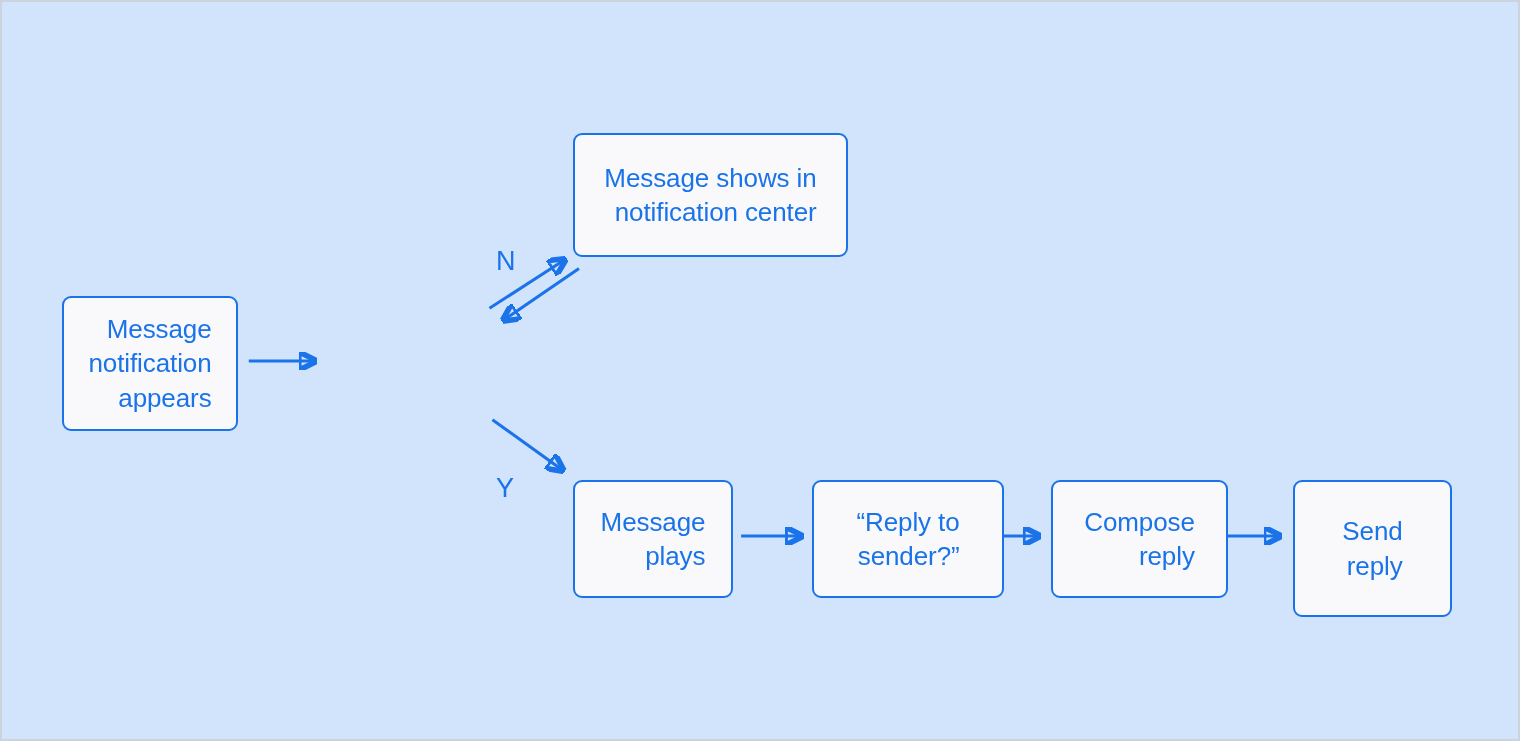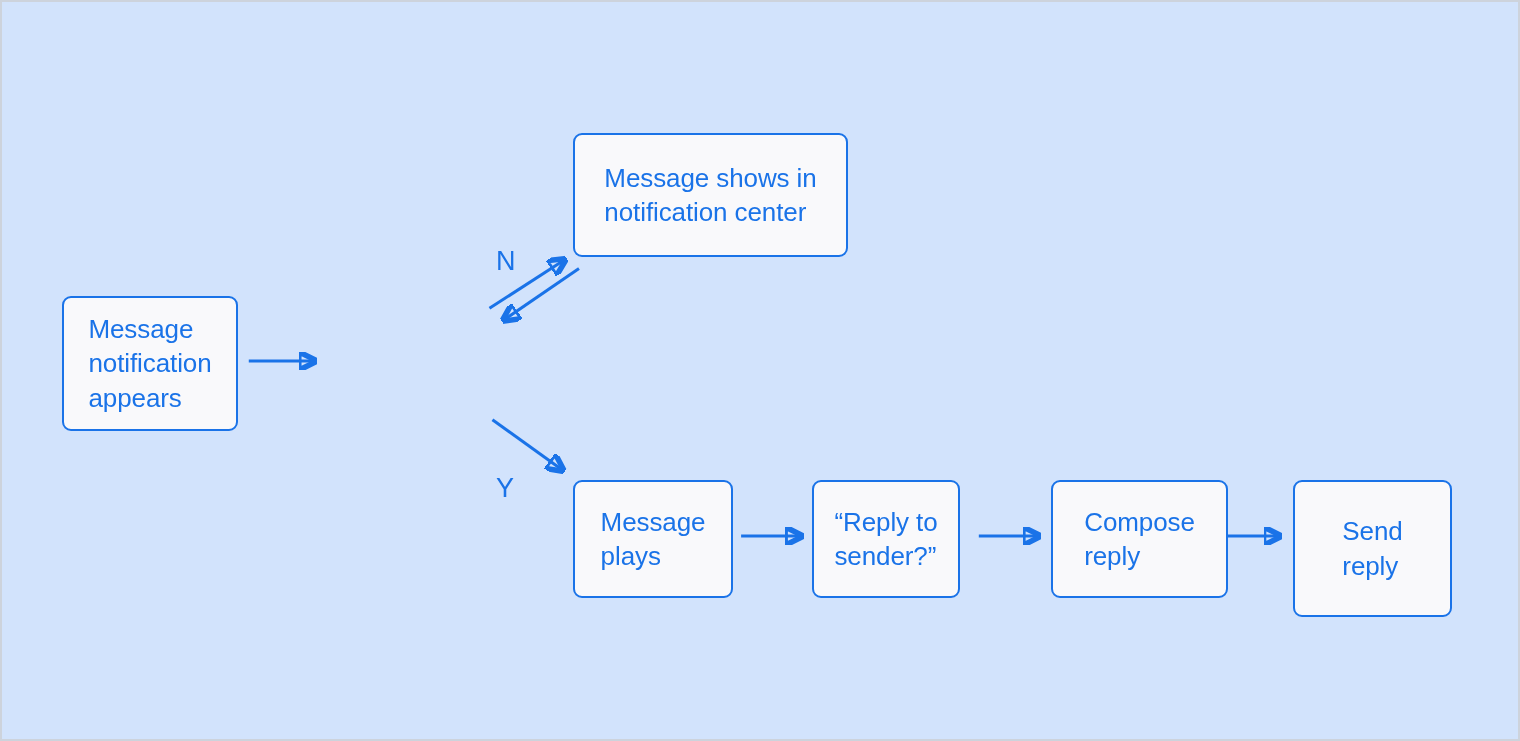--- a/index.html
+++ b/index.html
@@ -17,21 +17,21 @@
     border: 2px solid #cdd3dc;
     overflow: hidden;
     font-family: "Liberation Sans", sans-serif;
   }
   .node {
     position: absolute;
     box-sizing: border-box;
     display: flex;
     align-items: center;
     justify-content: center;
-    text-align: left;
+    text-align: right;
     background: #f9f9fb;
     border: 2.5px solid #1a73e8;
     border-radius: 9px;
     color: #1a73e8;
     font-size: 26px;
     line-height: 1.32;
     letter-spacing: -0.1px;
     white-space: pre-line;
   }
   .node.decision {
@@ -93,21 +93,21 @@
 notification
 appears</div>
 
 
   <div class="node" style="left:571px; top:131px; width:275px; height:124px;">Message shows in
 notification center</div>
 
   <div class="node" style="left:571px; top:478px; width:160px; height:118px;">Message
 plays</div>
 
-  <div class="node" style="left:810px; top:478px; width:148px; height:118px;">“Reply to
+  <div class="node" style="left:810px; top:478px; width:192px; height:118px;">“Reply to
 sender?”</div>
 
   <div class="node" style="left:1049px; top:478px; width:177px; height:118px;">Compose
 reply</div>
 
   <div class="node" style="left:1291px; top:478px; width:159px; height:137px;">Send
 reply</div>
 
   <div class="edge-label" style="left:494px; top:246px;">N</div>
 

